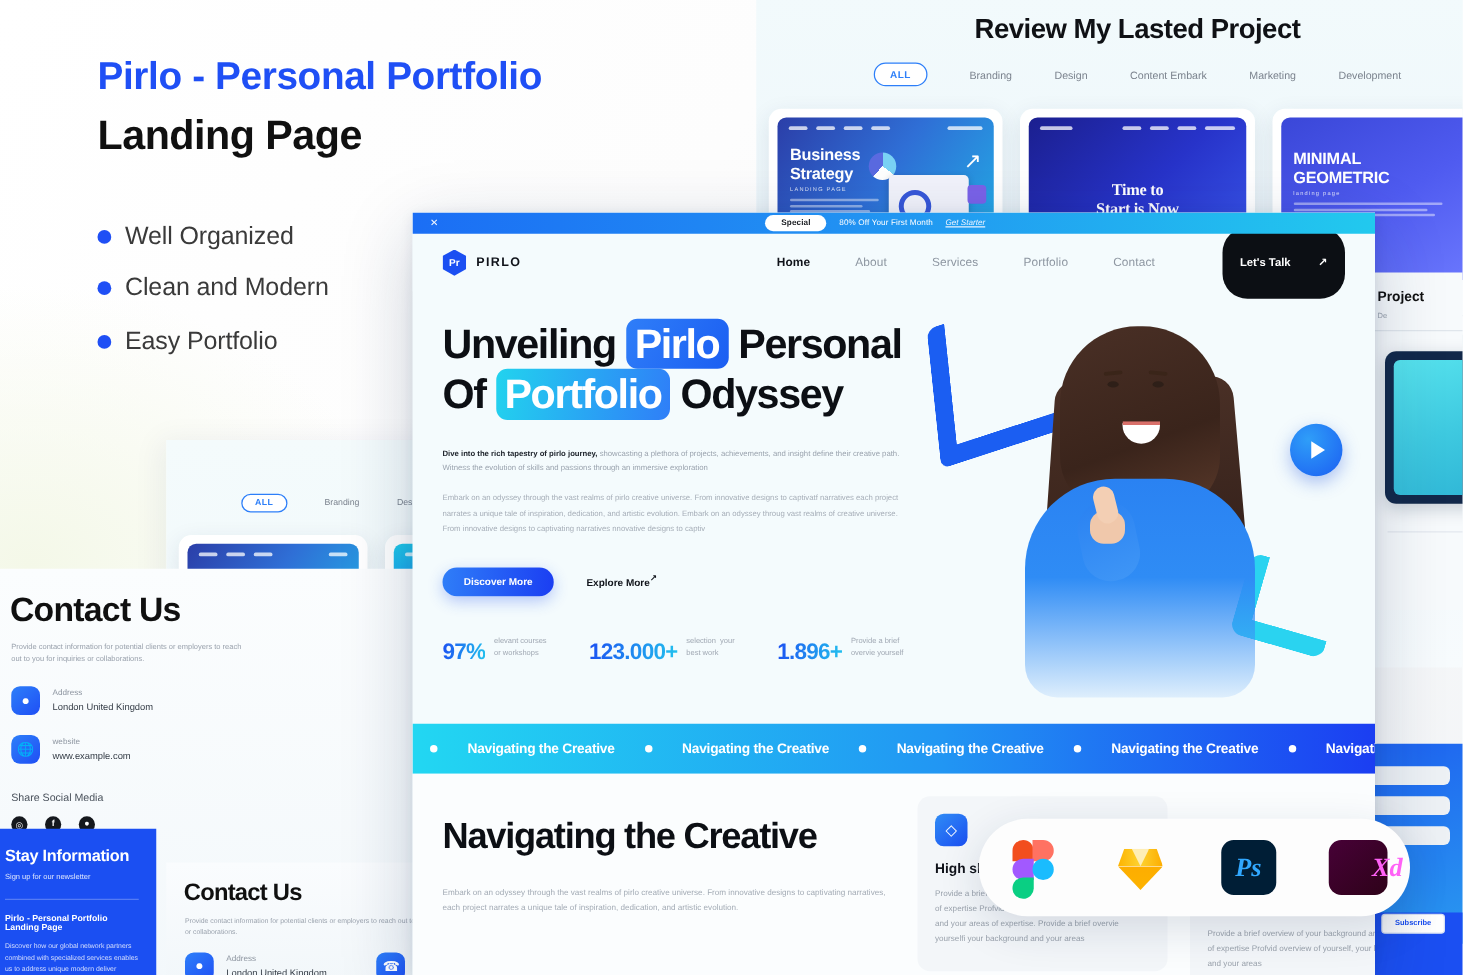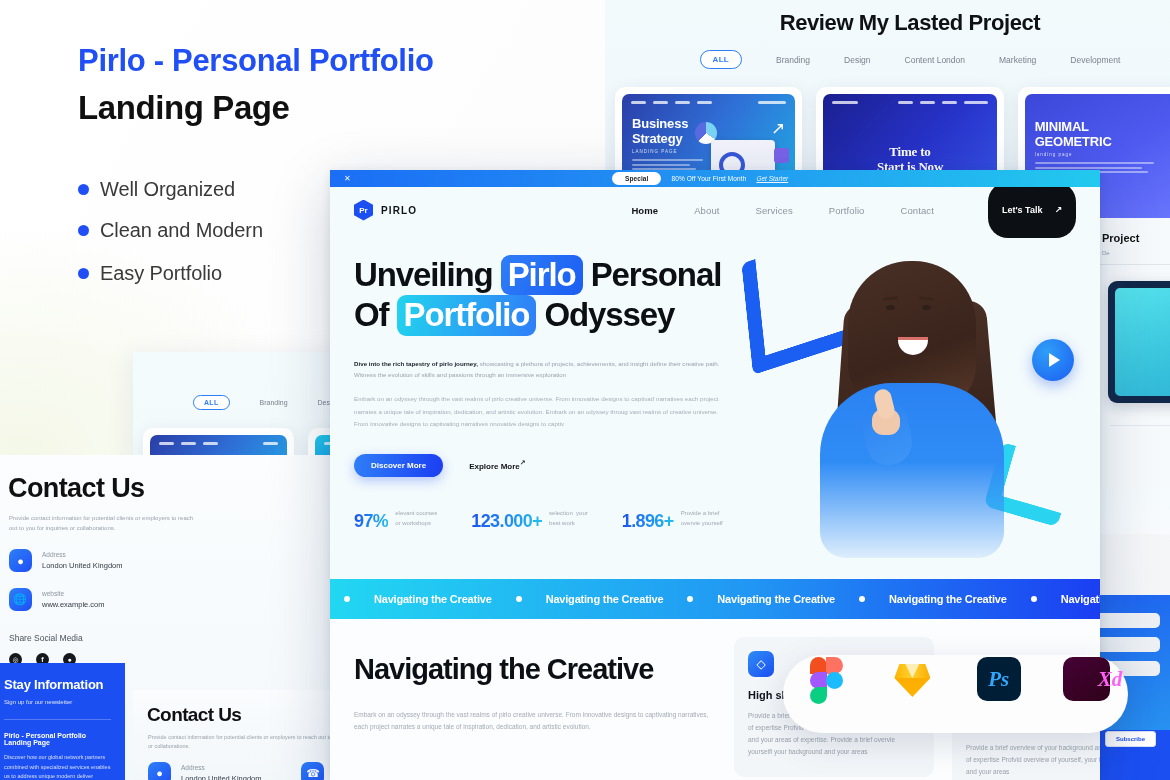--- a/index.html
+++ b/index.html
@@ -237,21 +237,21 @@
     display:flex;align-items:center;justify-content:center;
     font-size:8px;font-weight:700;
     clip-path:polygon(50% 0,100% 25%,100% 75%,50% 100%,0 75%,0 25%);
   }
   .brand-name{font-size:10px;font-weight:700;color:#10131a;letter-spacing:1.1px;}
   .nav-links{margin-left:auto;display:flex;align-items:center;gap:36px;}
   .nav-link{font-size:9.5px;color:#8d96a1;letter-spacing:.1px;cursor:pointer;}
   .nav-link.active{color:#10131a;font-weight:700;}
   .nav-cta{
     background:#0c0f14;color:#fff;font-size:9px;font-weight:700;
-    padding:23px 14px;border-radius:20px;display:flex;align-items:center;gap:12px;
+    padding:23px 14px;border-radius:20px;display:flex;align-items:center;gap:22px;
     margin-left:18px;cursor:pointer;
   }
 
   .hero{display:flex;padding:22px 0 0 0;position:relative;height:330px;box-sizing:border-box;}
   .hero-left{width:400px;padding-left:24px;box-sizing:border-box;}
   .hero-h1{
     font-size:33px;line-height:1.22;font-weight:700;color:#0c0f14;
     letter-spacing:-1.1px;margin:0;
   }
   .hl-a{
@@ -379,21 +379,21 @@
     background:linear-gradient(140deg,#2f8cf5,#1b4ff2);
     display:flex;align-items:center;justify-content:center;color:#fff;font-size:12px;
   }
   .sk-h{font-size:11px;font-weight:700;color:#10131a;margin:0;}
   .sk-p{font-size:6.5px;line-height:1.85;color:#9aa2ac;margin:9px 0 0 0;}
 
   
   .tools{
     position:absolute;left:783px;top:655px;width:345px;height:78px;
     background:#fdfdfd;border-radius:44px;z-index:60;
-    display:flex;justify-content:space-around;
+    display:flex;align-items:center;justify-content:space-around;
     box-shadow:0 10px 34px rgba(20,40,80,.14);
   }
   .tool{width:48px;height:48px;position:relative;flex:0 0 auto;}
   
   .figma i{position:absolute;width:17px;height:17px;}
   .figma .f1{left:8px;top:2px;background:#f24e1e;border-radius:9px 9px 0 0;}
   .figma .f2{left:24px;top:2px;background:#ff7262;border-radius:0 9px 9px 0;}
   .figma .f3{left:8px;top:17px;background:#a259ff;border-radius:9px 0 0 9px;}
   .figma .f4{left:24px;top:17px;background:#1abcfe;border-radius:50%;}
   .figma .f5{left:8px;top:32px;background:#0acf83;border-radius:9px 0 9px 9px;}
@@ -434,21 +434,21 @@
 
 <div class="stage">
   <div class="backdrop"></div>
 
   <div class="mock-portfolio">
     <div class="pf-title">Review My Lasted Project</div>
     <div class="pf-filters">
       <span class="pf-chip">ALL</span>
       <span>Branding</span>
       <span>Design</span>
-      <span>Content London</span>
+      <span>Content Embark</span>
       <span>Marketing</span>
       <span>Development</span>
     </div>
     <div class="pf-grid">
       <div class="pf-card">
         <div class="pf-shot shot-1">
           <div class="shot-nav">
             <i></i>
               <i></i>
               <i></i>

